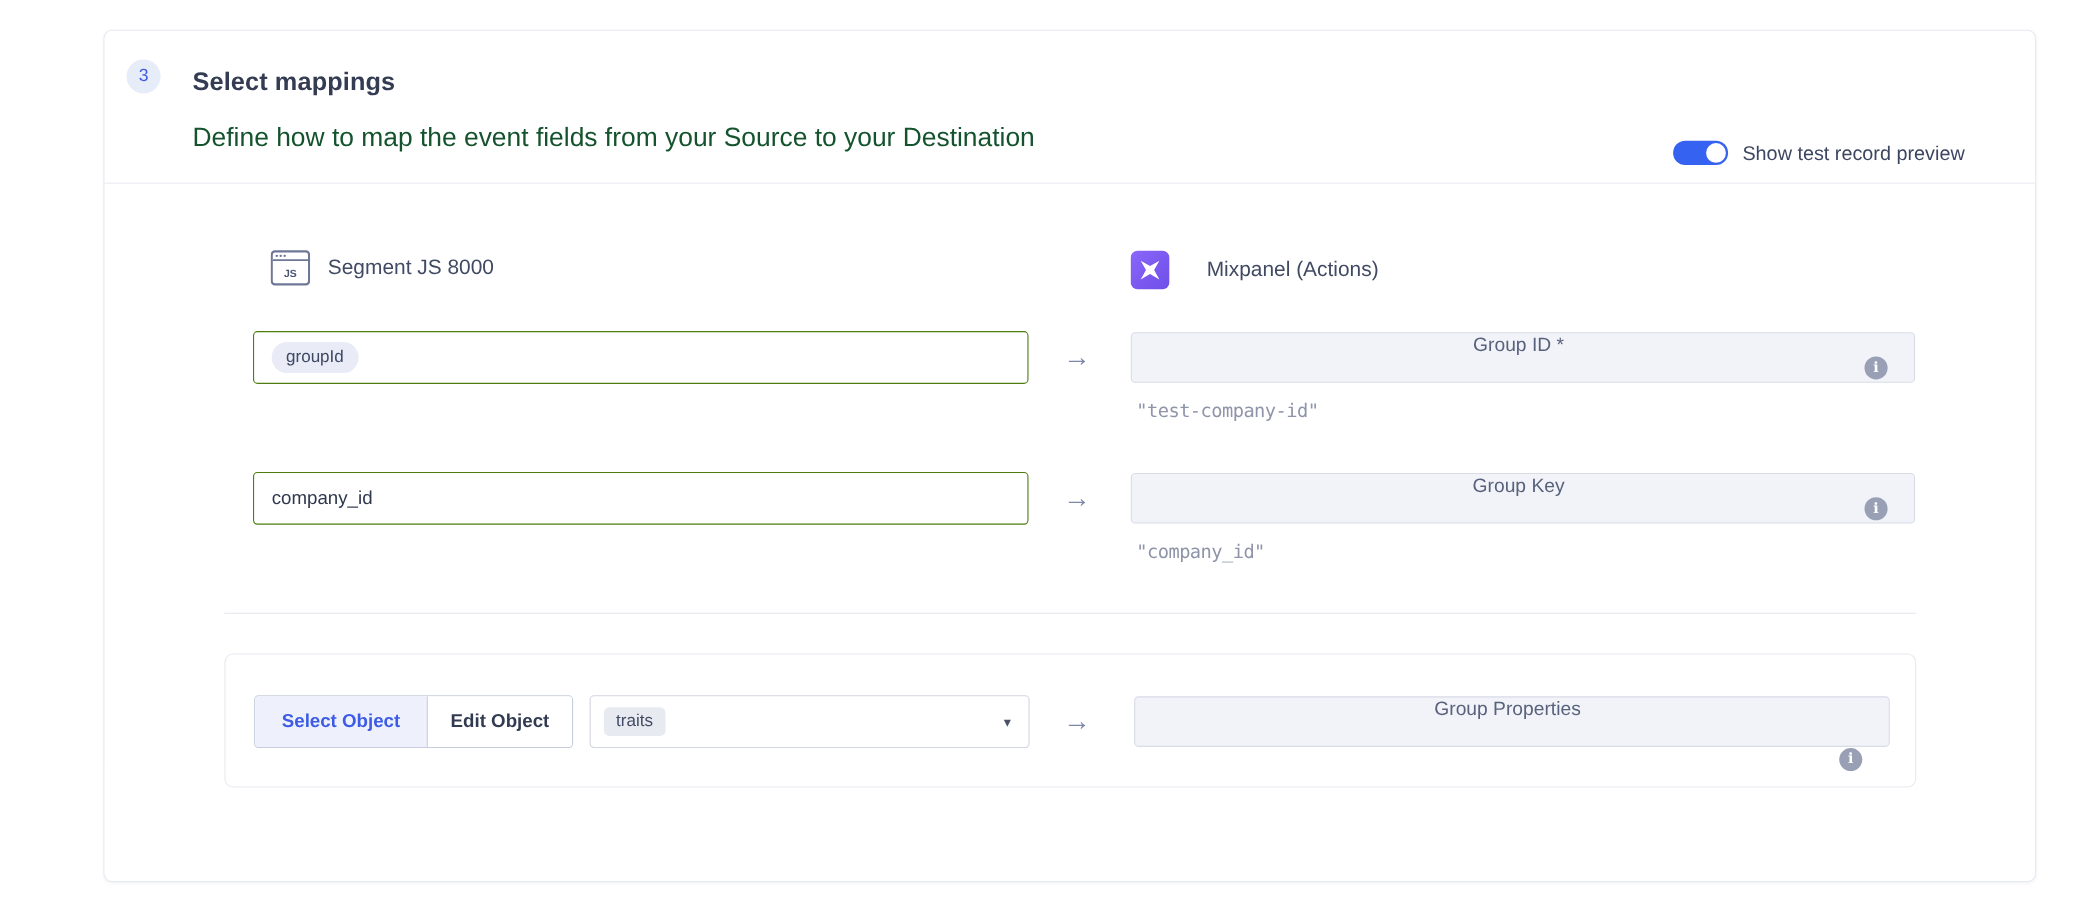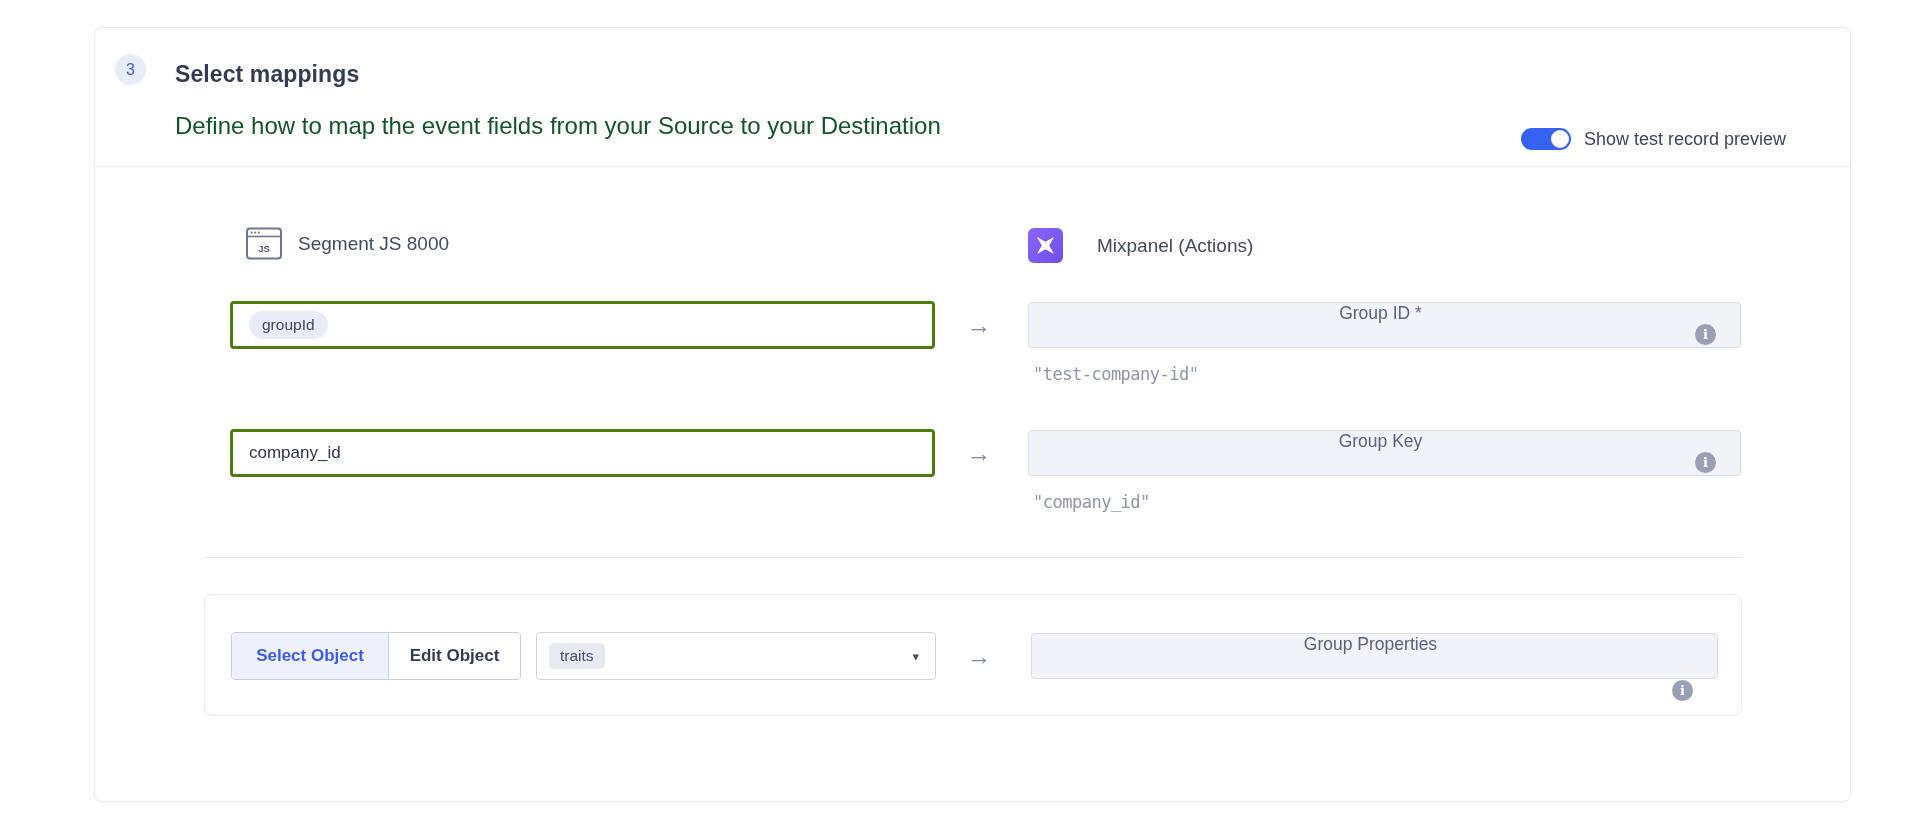--- a/index.html
+++ b/index.html
@@ -26,21 +26,21 @@
   .toggle .knob { position:absolute; right:2px; top:2px; width:18px; height:18px; border-radius:50%; background:#fff; }
   .toggle-label { font-size:18px; color:#3d4660; }
 
   .col-head { position:absolute; display:flex; align-items:center; gap:16px; }
   .col-head .name { font-size:19px; color:#414a63; }
   .src-head { left:111px; top:199px; }
   .dst-head { left:933px; top:200px;gap:34px; }
   .mx-icon { width:35px; height:35px; border-radius:6px; background:linear-gradient(135deg,#8a66fa,#6f4fe8); display:flex; align-items:center; justify-content:center; flex:none; }
 
   .txt-input {
-    position:absolute; width:705px; height:48px; background:#fff; border:3px solid #4d7c0f; border-radius:4px;
+    position:absolute; width:705px; height:48px; background:#fff; border:1px solid #4d7c0f; border-radius:4px;
     display:flex; align-items:center; padding:0 16px;
   }
   .chip-token { background:#e9ecf7; color:#3e4763; border-radius:14px; padding:5px 13px; font-size:15.5px; }
   .plain-value { font-size:17px; color:#2e374e; }
 
   .arrow { position:absolute; width:30px; text-align:center; font-size:25px; color:#7e88a8; }
 
   .dest-field {
     position:absolute; height:46px; background:#f1f3f8; border:1px solid #d8dce7; border-radius:4px;
     display:flex; align-items:center; padding:0 24px 0 16px; font-size:17.5px; color:#59627d;flex-direction:column;

